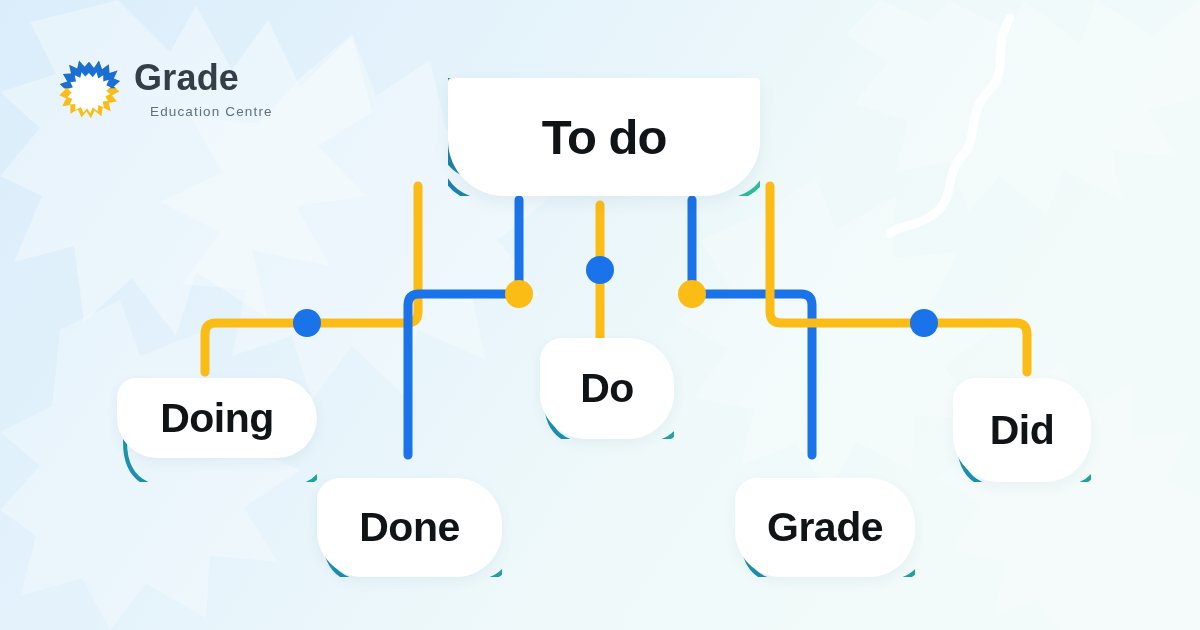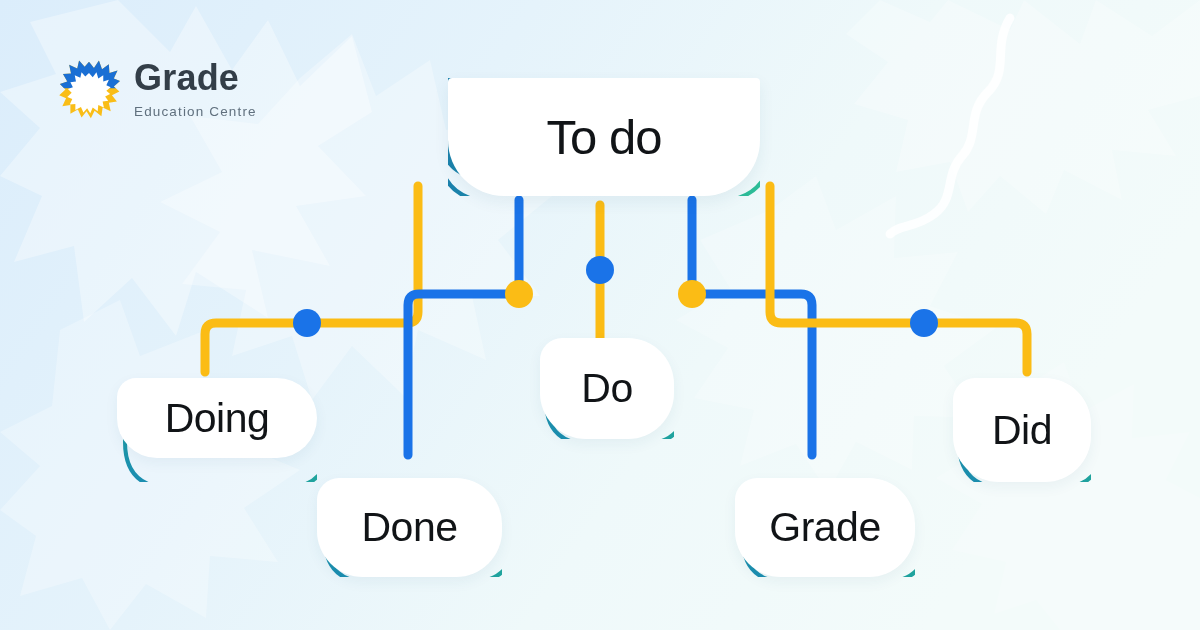--- a/index.html
+++ b/index.html
@@ -31,21 +31,21 @@
     z-index: 40;
   }
   .logo-mark { width:62px; height:62px; flex:0 0 62px; }
   .logo-text { display:flex; flex-direction:column; line-height:1; }
   .logo-title {
     font-size:36px; font-weight:600; color:#333e48;
     letter-spacing:0.2px;
   }
   .logo-sub {
     font-size:13.5px; font-weight:400; color:#60707e;
-    letter-spacing:1.15px; margin-top:9px;
+    letter-spacing:1.15px; margin-top:9px;margin-left:16px;
   }
 
   
   .connectors { position:absolute; inset:0; z-index:10; }
 
   
   .card {
     position:absolute;
     z-index: 25;
     display:flex; align-items:center; justify-content:center;
@@ -55,21 +55,21 @@
     z-index:1;
   }
   .card .card-face {
     position:absolute; inset:0;
     background:#ffffff;
     z-index:2;
   }
   .card .card-label {
     position:relative; z-index:3;
     color:#111417;
-    font-weight:400;
+    font-weight:700;
     white-space:nowrap;
     letter-spacing:-0.5px;
   }
 
   
   #card-root {
     left:448px; top:78px; width:312px; height:118px;
   }
   #card-root .card-face {
     border-radius: 4px 4px 56px 56px;

